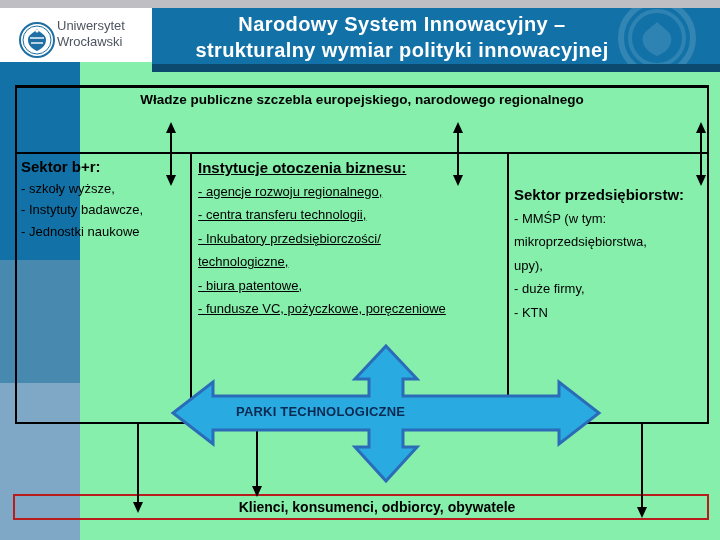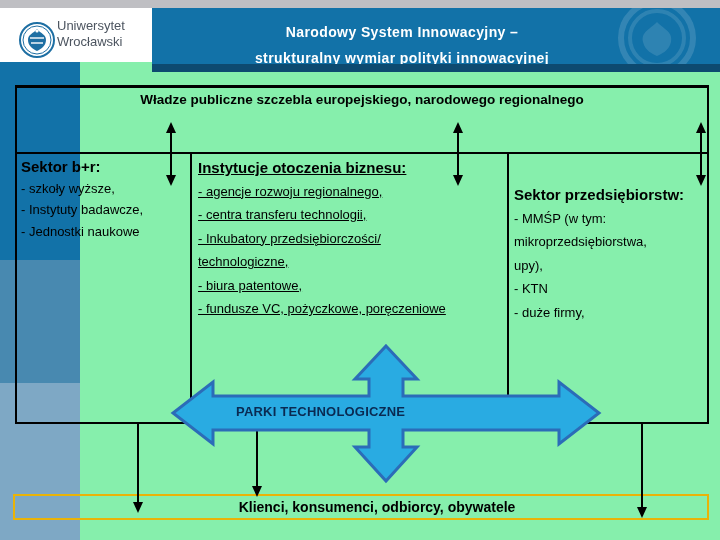--- a/index.html
+++ b/index.html
@@ -7,22 +7,22 @@
     position:relative; width:720px; height:540px; background:#86efac;
     overflow:hidden; font-family:"Liberation Sans", sans-serif;
   }
   
   .topstrip{position:absolute;left:0;top:0;width:720px;height:8px;background:#bfbfc3;}
   .logo-box{position:absolute;left:0;top:8px;width:152px;height:54px;background:#ffffff;}
   .logo-svg{position:absolute;left:18px;top:2px;}
   .uni-name{position:absolute;left:57px;top:10px;color:#4d5560;font-size:13px;line-height:16px;}
   .title-band{position:absolute;left:152px;top:8px;width:568px;height:56px;background:#1272a8;overflow:hidden;}
   .title-underline{position:absolute;left:152px;top:64px;width:568px;height:8px;background:#0d4a70;}
-  .title-text{position:absolute;left:0;top:8px;width:500px;height:56px;padding:3px 68px 0 0;
-    text-align:center;color:#ffffff;font-weight:bold;font-size:14px;line-height:26px;letter-spacing:.4px;}
+  .title-text{position:absolute;left:0;top:0;width:500px;height:56px;padding:3px 68px 0 0;
+    text-align:center;color:#ffffff;font-weight:bold;font-size:20px;line-height:26px;letter-spacing:.4px;}
   .watermark{position:absolute;left:0;top:0;}
   
   .seg{position:absolute;left:0;width:80px;}
   .seg1{top:62px;height:198px;background:#1272a8;}
   .seg2{top:260px;height:123px;background:#4889b0;}
   .seg3{top:383px;height:157px;background:#7ea8c5;}
   
   .table-outer{position:absolute;left:15px;top:85px;width:694px;height:339px;
     border:2px solid #000;border-top-width:3px;box-sizing:border-box;z-index:2;}
   .hdiv{position:absolute;left:15px;top:152px;width:694px;height:2px;background:#000;z-index:2;}
@@ -33,21 +33,21 @@
   .col{position:absolute;font-size:13px;color:#000;z-index:3;}
   .col .colhead{font-weight:bold;font-size:15px;}
   .col1{left:21px;top:156px;width:168px;line-height:21.5px;}
   .col2{left:198px;top:156px;width:308px;line-height:23.5px;text-decoration:underline;}
   .col3{left:514px;top:156px;width:194px;line-height:23.5px;margin-top:27px;}
   
   .arrows{position:absolute;left:0;top:0;z-index:4;pointer-events:none;}
   .cross-label{position:absolute;left:236px;top:404px;width:300px;text-align:left;
     font-weight:bold;font-size:13px;letter-spacing:.2px;color:#0a2a52;z-index:5;}
   
-  .bottom-box{position:absolute;left:13px;top:494px;width:696px;height:26px;border:2px solid #eab308;
+  .bottom-box{position:absolute;left:13px;top:494px;width:696px;height:26px;border:2px solid #b91c1c;
     box-sizing:border-box;z-index:3;display:flex;align-items:center;justify-content:center;
     padding-left:32px;font-weight:bold;font-size:14px;color:#000;}
 </style>
 </head>
 <body>
 
 <div class="slide">
 
   <div class="topstrip"></div>
 
@@ -105,22 +105,22 @@
     <div>technologiczne,</div>
     <div>- biura patentowe,</div>
     <div>- fundusze VC, pożyczkowe, poręczeniowe</div>
   </div>
 
   <div class="col col3">
     <div class="colhead">Sektor przedsiębiorstw:</div>
     <div>- MMŚP (w tym:</div>
     <div>mikroprzedsiębiorstwa,</div>
     <div>upy),</div>
+    <div>- duże firmy,</div>
     <div>- KTN</div>
-    <div>- duże firmy,</div>
   </div>
 
   <svg class="arrows" width="720" height="540" viewBox="0 0 720 540">
 
     <g stroke="#000" stroke-width="2" fill="#000">
       <line x1="171" y1="131" x2="171" y2="177"></line>
       <polygon points="171,122 166,133 176,133" stroke="none"></polygon>
       <polygon points="171,186 166,175 176,175" stroke="none"></polygon>
     </g>
     <g stroke="#000" stroke-width="2" fill="#000">

